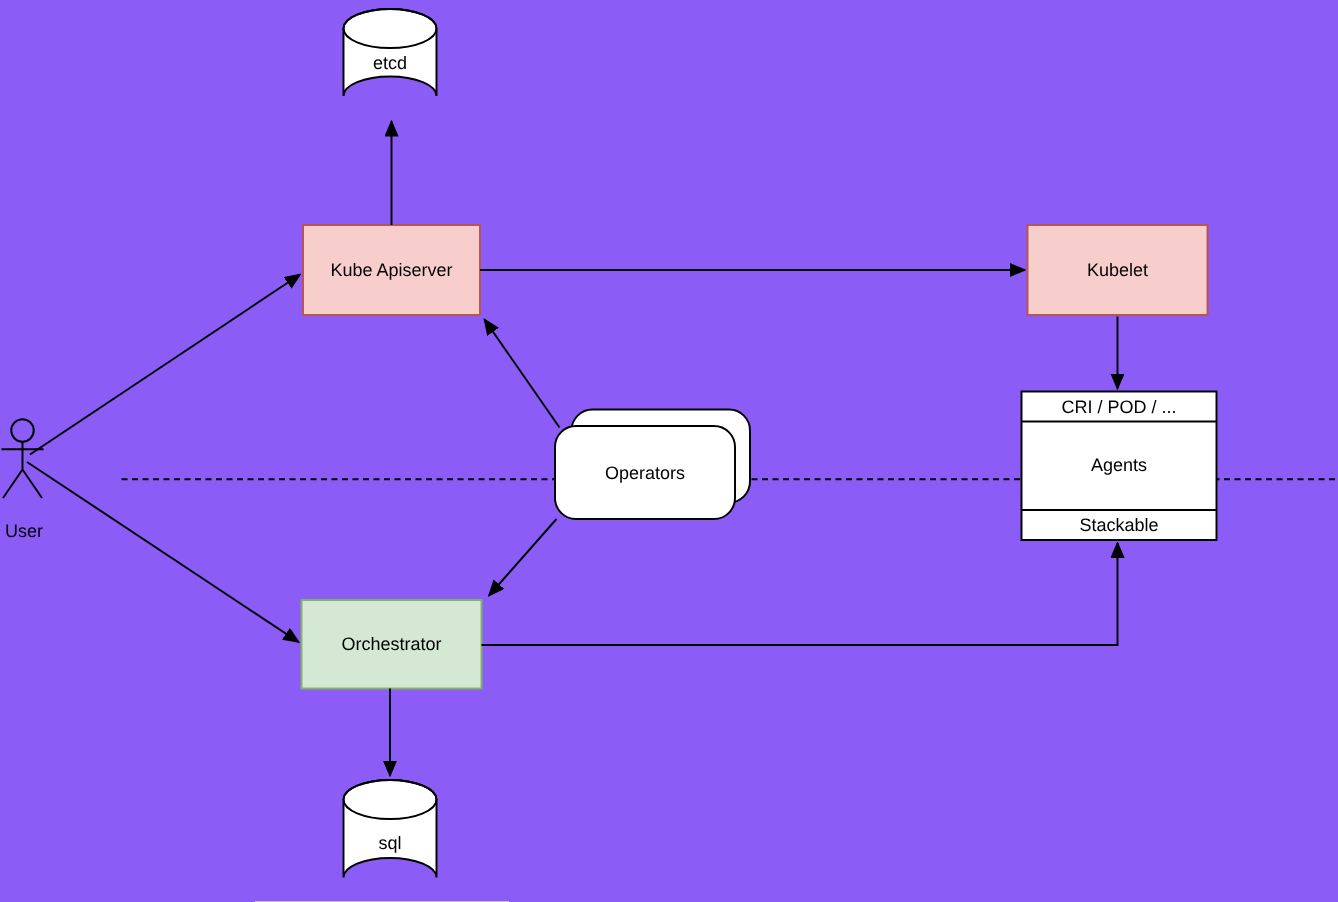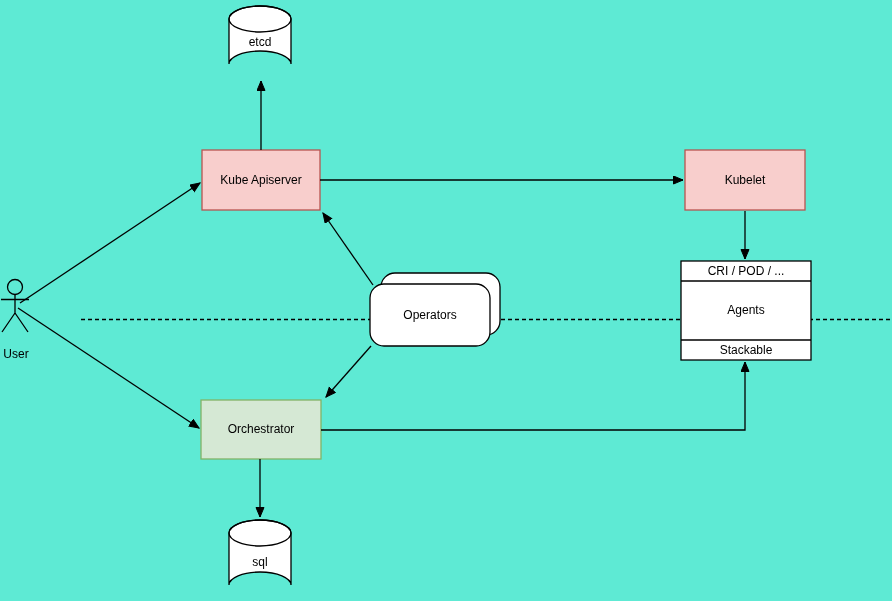--- a/index.html
+++ b/index.html
@@ -1,20 +1,20 @@
 <!DOCTYPE html>
 <html><head>
 <meta charset="utf-8">
 <style>
   html, body { margin: 0; padding: 0; background: #ffffff; }
   .canvas {
     position: relative;
     width: 892px;
     height: 601px;
-    background: #5eead4;
+    background: #8b5cf6;
     overflow: hidden;
     font-family: "Liberation Sans", sans-serif;
   }
   svg { display: block; }
   .edge   { fill: none; stroke-width: 1.3; }
   .dashed { stroke-dasharray: 4 3; }
   .shape  { stroke-width: 1.3; }
   .thin   { stroke-width: 1.3; fill: none; }
   text.lbl {
     font-family: "Liberation Sans", sans-serif;

